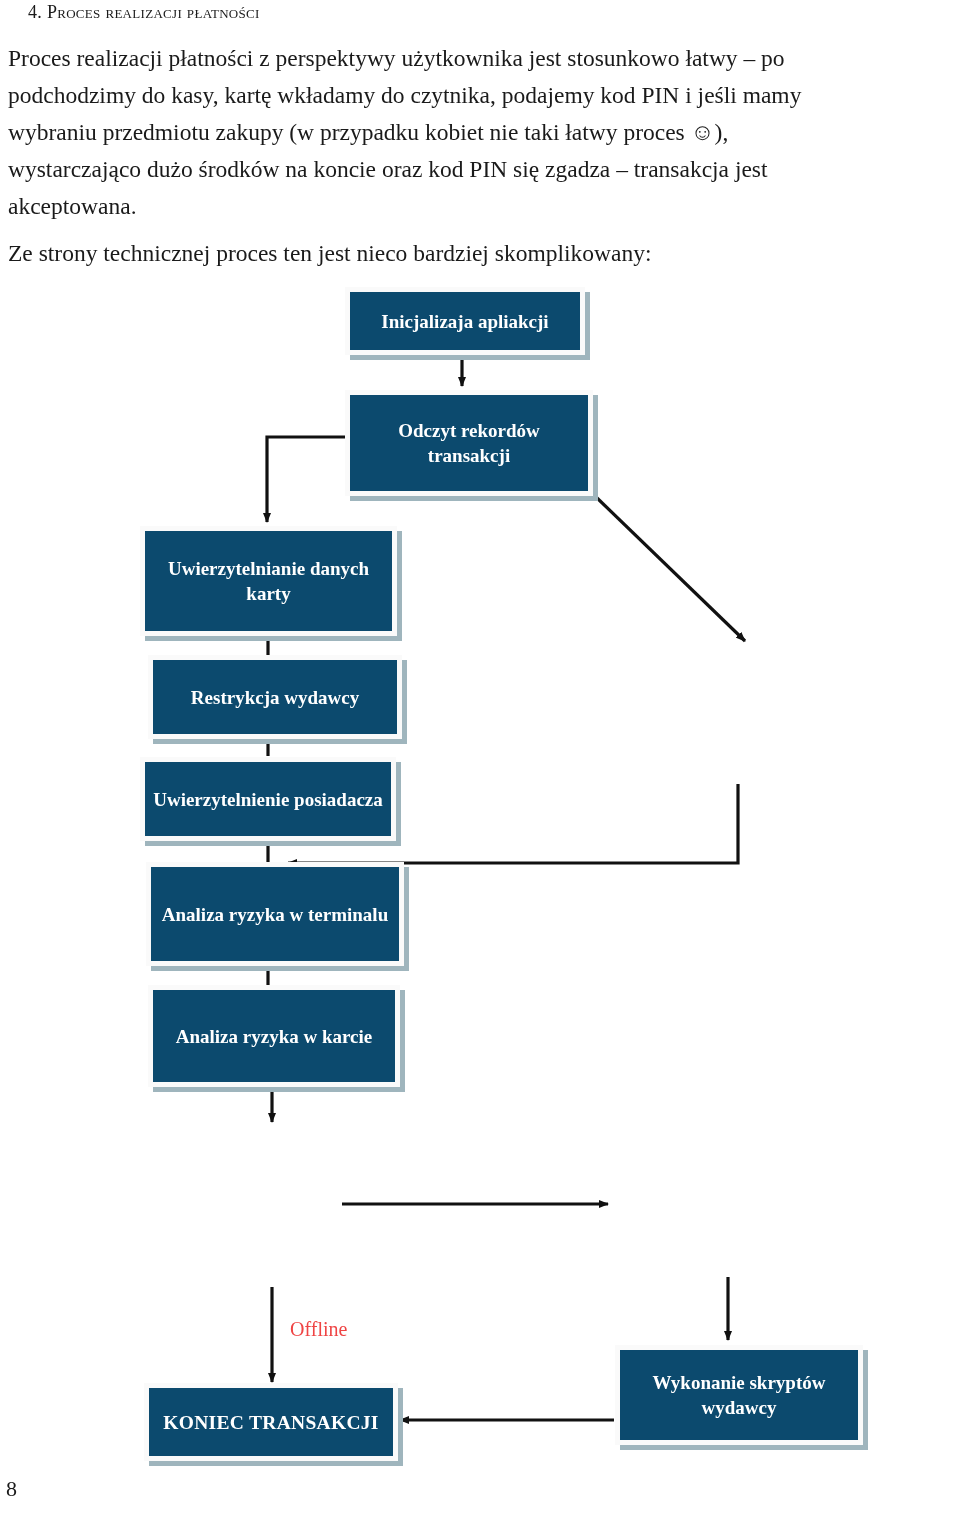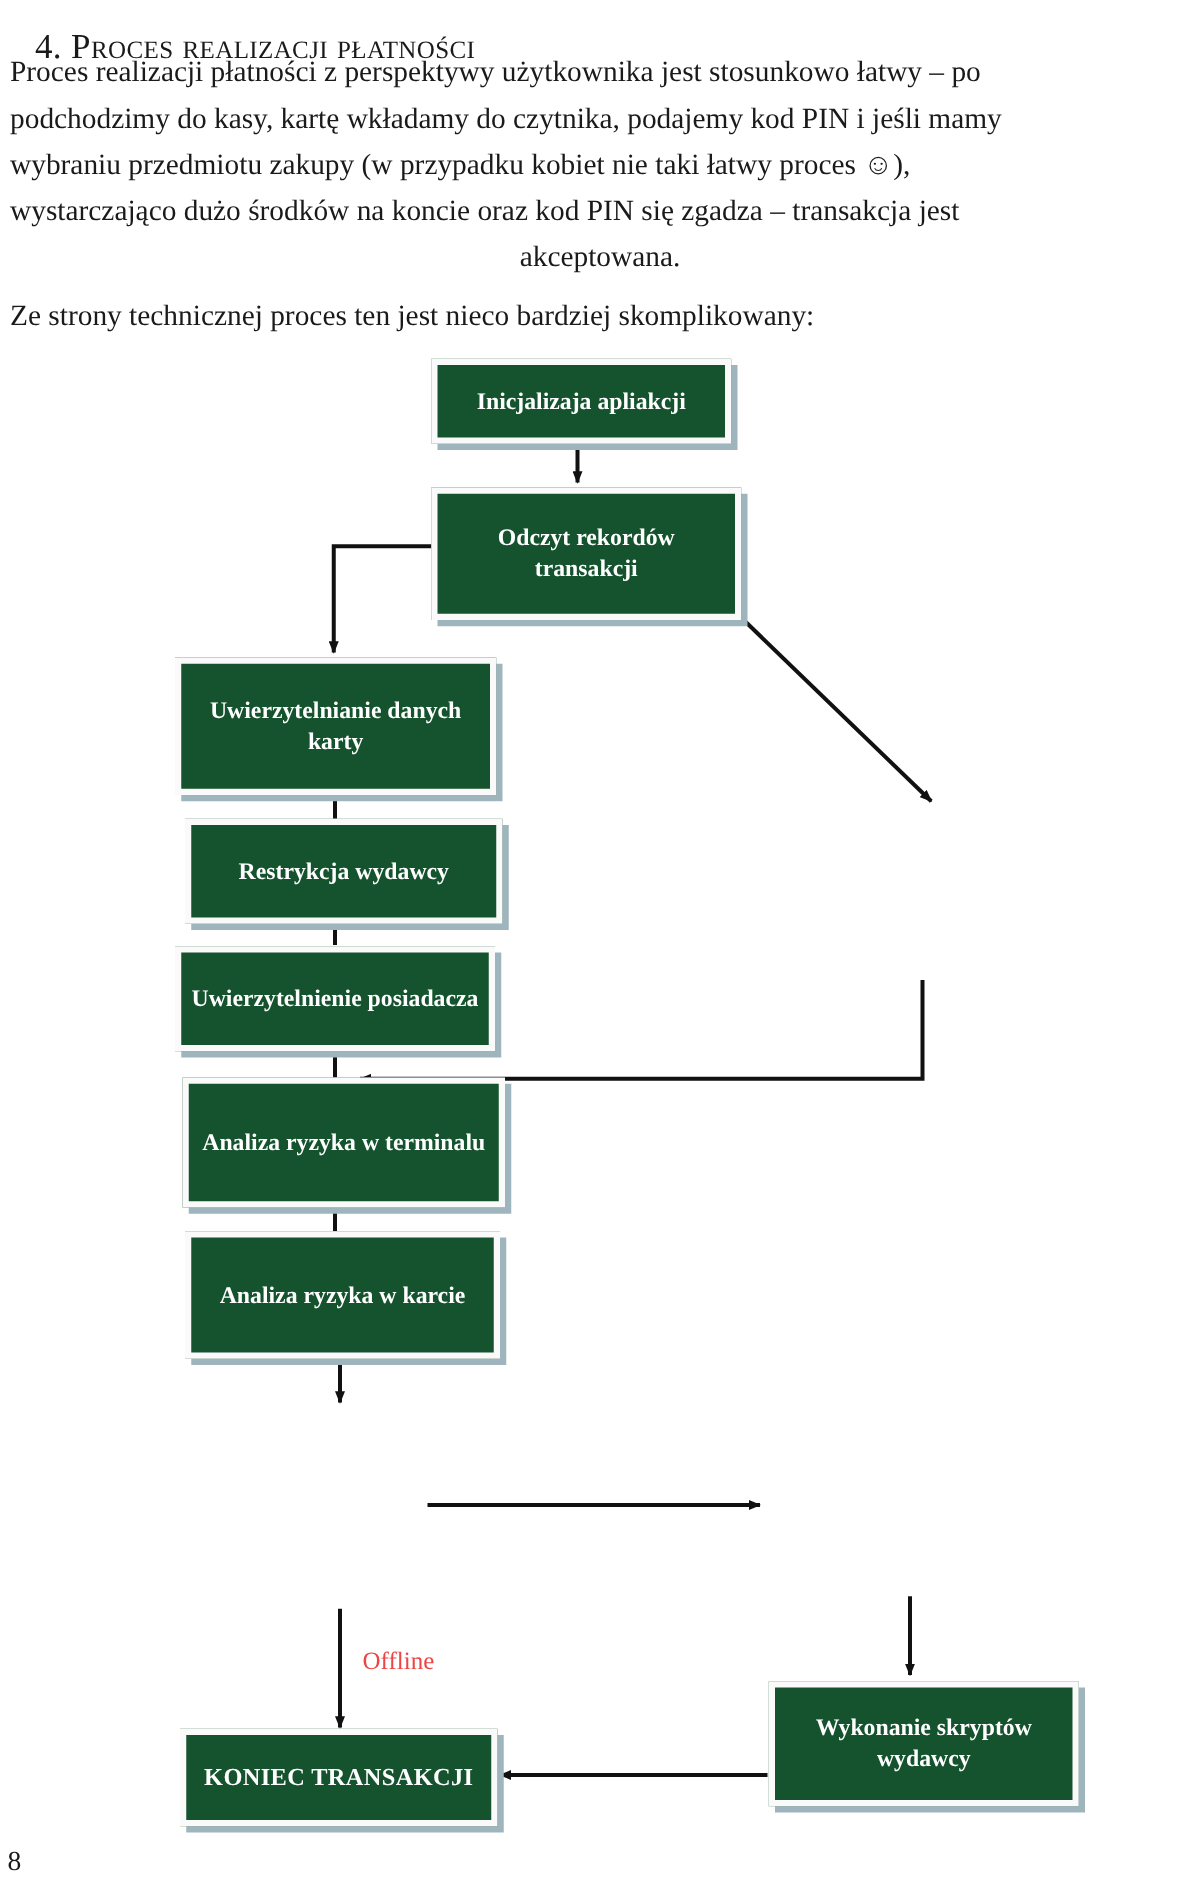--- a/index.html
+++ b/index.html
@@ -14,37 +14,36 @@
     font-family: "Liberation Serif", "DejaVu Serif", serif;
     color: #1a1a1a;
     overflow: hidden;
   }
 
   
   .page-title {
     position: absolute;
     left: 28px;
     top: 2px;
-    font-size: 28px;
+    font-size: 18px;
     font-variant: small-caps;
     letter-spacing: 0.3px;
     white-space: nowrap;
-    margin-top: 20px;
   }
   .body-text {
     position: absolute;
     left: 8px;
     top: 40px;
     width: 944px;
     font-size: 23.5px;
     line-height: 37px;
     text-align: justify;
     text-justify: inter-word;
   }
-  .body-text .lastline { text-align: center; }
+  .body-text .lastline { text-align: left; }
 
   .lead-text {
     position: absolute;
     left: 8px;
     top: 236px;
     font-size: 23.5px;
     line-height: 34px;
     white-space: nowrap;
   }
 
@@ -66,21 +65,21 @@
   .flow svg {
     position: absolute;
     left: 0; top: 0;
     width: 960px; height: 1515px;
     pointer-events: none;
   }
 
   .node {
     position: absolute;
     box-sizing: border-box;
-    background: #14532d;
+    background: #0c4a6e;
     color: #ffffff;
     font-weight: bold;
     font-size: 19px;
     line-height: 25px;
     text-align: center;
     display: flex;
     align-items: center;
     justify-content: center;
     padding: 2px 8px;
     border: 5px solid #fafafa;

